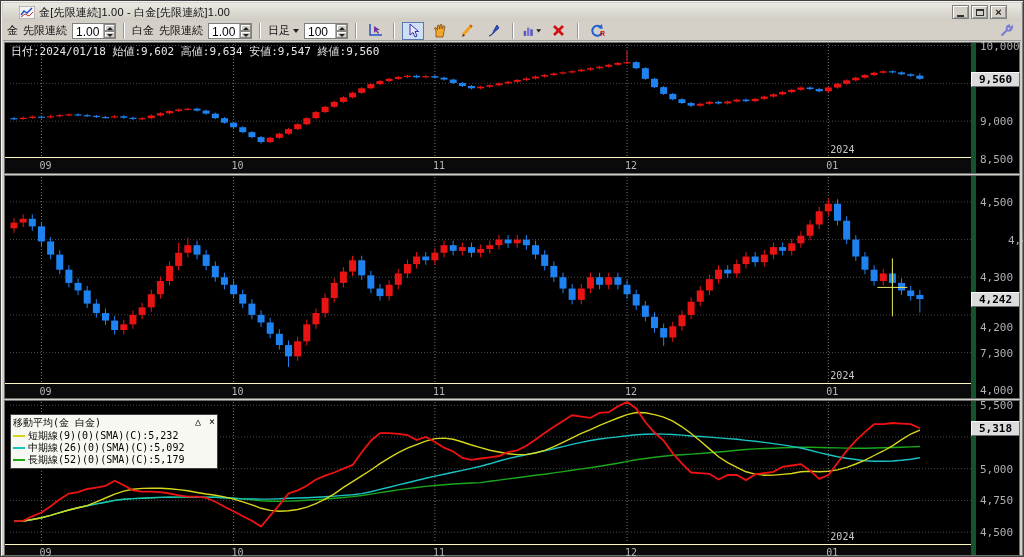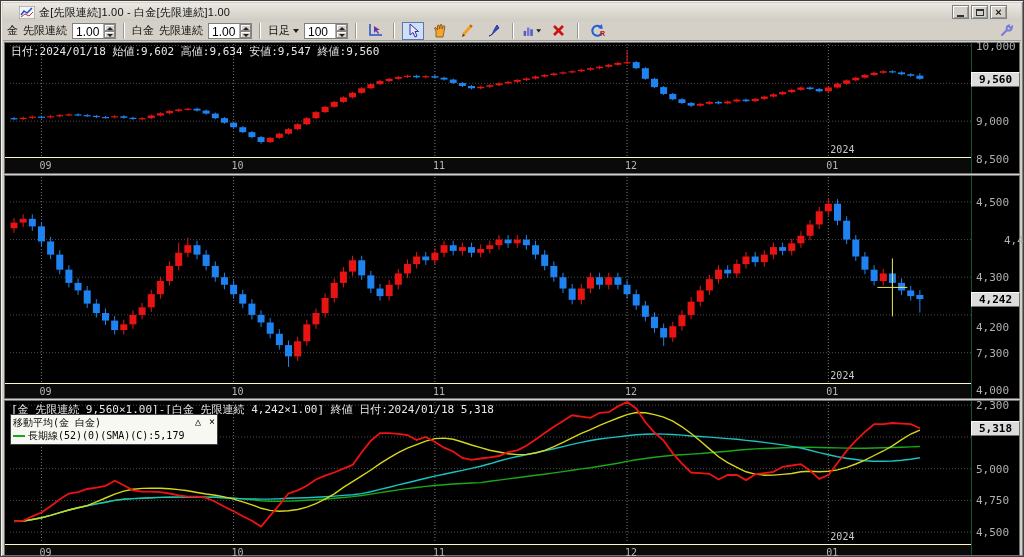--- a/index.html
+++ b/index.html
@@ -41,21 +41,21 @@
   .tbtn.active{background:#cfe0f6;border:1px solid #5a78b0;}
   .wrench{position:absolute;right:6px;top:1px;width:16px;height:16px;}
   
   .client{position:absolute;top:41px;left:2px;right:2px;bottom:2px;background:#d4d0c8;}
   .panel{position:absolute;left:1px;width:1016px;background:#000;border:1px solid #6e6e6e;}
   .plot-svg{position:absolute;left:0;top:0;}
   .info-line{position:absolute;left:6px;top:1px;color:#e8e8e8;
     font-family:"DejaVu Sans Mono",monospace;font-size:11px;white-space:nowrap;pointer-events:none;}
   .xstrip{position:absolute;left:0;width:966px;background:#0a0a0a;border-top:1px solid #fef9c3;}
   .xlab{position:absolute;top:2px;color:#b8b8b8;font-family:"DejaVu Sans Mono",monospace;font-size:10px;}
-  .ylabels{position:absolute;left:966px;width:48px;top:0;bottom:0;background:#000;border-left:1px solid #14532d;}
+  .ylabels{position:absolute;left:966px;width:48px;top:0;bottom:0;background:#000;border-left:5px solid #14532d;}
   .ytick{position:absolute;left:4px;color:#b0b0b0;font-family:"DejaVu Sans Mono",monospace;font-size:11px;}
   .price-box{position:absolute;left:966px;width:49px;height:15px;background:#dcdcdc;
     border-top:1px solid #f8f8f8;border-left:1px solid #f8f8f8;border-right:1px solid #707070;border-bottom:1px solid #707070;
     color:#000;font-family:"DejaVu Sans Mono",monospace;font-size:11px;font-weight:bold;
     text-align:center;line-height:14px;z-index:5;}
   
   .legend{position:absolute;left:5px;top:13px;width:208px;background:#f8f8f2;border:1px solid #404040;
     font-family:"DejaVu Sans Mono",monospace;font-size:10px;color:#000;z-index:4;padding:1px 2px 2px 2px;}
   .legend-head{display:flex;justify-content:space-between;}
   .legend-ctrls span{display:inline-block;margin-left:2px;cursor:default;font-size:10px;}
@@ -654,36 +654,43 @@
           <line x1="228.60000000000002" x2="228.60000000000002" y1="1" y2="142" stroke="#787878" stroke-dasharray="1,2"></line>
           <line x1="429.90000000000003" x2="429.90000000000003" y1="1" y2="142" stroke="#787878" stroke-dasharray="1,2"></line>
           <line x1="622.0500000000001" x2="622.0500000000001" y1="1" y2="142" stroke="#787878" stroke-dasharray="1,2"></line>
           <line x1="823.35" x2="823.35" y1="1" y2="142" stroke="#787878" stroke-dasharray="1,2"></line>
           <text x="825.35" y="139" fill="#c8c8c8" font-size="10" font-family="DejaVu Sans Mono, monospace">2024</text>
           <polyline points="9.0,120.4 18.1,120.1 27.3,118.5 36.5,116.8 45.6,114.4 54.8,111.7 63.9,109.0 73.0,106.8 82.2,104.7 91.4,102.9 100.5,101.2 109.7,99.4 118.8,98.3 128.0,97.6 137.1,97.2 146.3,96.7 155.4,96.4 164.6,96.2 173.7,96.1 182.8,96.1 192.0,96.1 201.2,96.1 210.3,96.3 219.5,96.7 228.6,97.2 237.8,97.9 246.9,98.7 256.1,99.7 265.2,100.2 274.4,100.3 283.5,100.1 292.7,99.7 301.8,99.3 310.9,98.7 320.1,98.0 329.3,97.3 338.4,96.5 347.6,95.6 356.7,94.5 365.9,93.1 375.0,91.6 384.2,90.2 393.3,88.9 402.4,87.6 411.6,86.5 420.8,85.4 429.9,84.5 439.1,83.7 448.2,83.0 457.4,82.5 466.5,82.0 475.7,81.6 484.8,80.3 494.0,79.1 503.1,77.9 512.3,76.7 521.4,75.5 530.6,74.3 539.7,73.2 548.9,71.9 558.0,70.6 567.1,69.2 576.3,67.9 585.5,66.7 594.6,65.3 603.8,63.8 612.9,62.2 622.1,60.4 631.2,58.8 640.4,57.5 649.5,56.2 658.6,55.2 667.8,54.3 677.0,53.7 686.1,53.1 695.3,52.5 704.4,51.7 713.6,51.0 722.7,50.2 731.9,49.2 741.0,48.5 750.1,47.9 759.3,47.5 768.5,47.2 777.6,46.8 786.8,46.5 795.9,46.3 805.1,46.3 814.2,46.5 823.4,46.7 832.5,46.9 841.6,47.1 850.8,47.2 860.0,47.2 869.1,47.0 878.3,46.8 887.4,46.5 896.6,46.2 905.7,45.9 914.9,45.5" fill="none" stroke="#1aa81a" stroke-width="1.4"></polyline>
           <polyline points="9.0,120.4 18.1,120.1 27.3,118.5 36.5,116.8 45.6,114.4 54.8,111.7 63.9,109.0 73.0,106.8 82.2,104.7 91.4,102.9 100.5,101.2 109.7,99.4 118.8,98.3 128.0,97.6 137.1,97.2 146.3,96.7 155.4,96.4 164.6,96.2 173.7,96.1 182.8,96.1 192.0,96.1 201.2,96.1 210.3,96.3 219.5,96.7 228.6,97.2 237.8,97.9 246.9,97.9 256.1,98.1 265.2,98.1 274.4,97.8 283.5,97.3 292.7,97.0 301.8,96.7 310.9,96.2 320.1,95.7 329.3,95.1 338.4,94.4 347.6,93.8 356.7,92.6 365.9,90.7 375.0,88.4 384.2,86.2 393.3,83.9 402.4,81.7 411.6,79.5 420.8,77.2 429.9,75.1 439.1,73.2 448.2,71.3 457.4,69.4 466.5,67.4 475.7,65.2 484.8,62.8 494.0,60.0 503.1,57.6 512.3,55.5 521.4,53.7 530.6,51.7 539.7,49.7 548.9,47.7 558.0,45.6 567.1,43.4 576.3,41.4 585.5,39.5 594.6,38.0 603.8,36.9 612.9,35.9 622.1,34.7 631.2,33.7 640.4,33.2 649.5,33.0 658.6,33.1 667.8,33.5 677.0,34.1 686.1,35.0 695.3,35.5 704.4,36.1 713.6,36.9 722.7,37.6 731.9,38.3 741.0,39.4 750.1,40.3 759.3,41.4 768.5,42.6 777.6,43.9 786.8,45.4 795.9,47.0 805.1,49.2 814.2,51.6 823.4,53.8 832.5,55.7 841.6,57.2 850.8,58.5 860.0,59.7 869.1,60.3 878.3,60.3 887.4,60.0 896.6,59.3 905.7,58.2 914.9,56.8" fill="none" stroke="#1ac2c2" stroke-width="1.4"></polyline>
           <polyline points="9.0,120.4 18.1,120.1 27.3,118.5 36.5,116.8 45.6,114.4 54.8,111.7 63.9,109.0 73.0,106.8 82.2,104.7 91.4,100.9 100.5,97.0 109.7,93.1 118.8,90.1 128.0,88.3 137.1,87.4 146.3,87.2 155.4,87.2 164.6,87.7 173.7,88.6 182.8,89.8 192.0,91.5 201.2,93.0 210.3,94.2 219.5,95.9 228.6,98.1 237.8,100.8 246.9,103.8 256.1,107.3 265.2,109.4 274.4,110.3 283.5,109.8 292.7,108.5 301.8,106.2 310.9,102.7 320.1,98.2 329.3,92.8 338.4,86.4 347.6,80.7 356.7,74.9 365.9,69.0 375.0,62.7 384.2,56.8 393.3,51.7 402.4,47.2 411.6,43.6 420.8,40.1 429.9,37.6 439.1,37.1 448.2,38.3 457.4,41.0 466.5,44.0 475.7,46.7 484.8,49.2 494.0,51.0 503.1,52.7 512.3,53.6 521.4,53.4 530.6,52.0 539.7,49.3 548.9,45.6 558.0,41.4 567.1,36.8 576.3,32.4 585.5,28.6 594.6,24.4 603.8,20.7 612.9,17.0 622.1,13.6 631.2,11.5 640.4,11.7 649.5,13.6 658.6,16.2 667.8,20.2 677.0,25.8 686.1,32.5 695.3,40.0 704.4,47.9 713.6,55.8 722.7,61.7 731.9,66.4 741.0,70.8 750.1,73.1 759.3,74.2 768.5,74.1 777.6,73.4 786.8,72.5 795.9,70.8 805.1,70.3 814.2,70.7 823.4,70.2 832.5,68.9 841.6,66.4 850.8,63.0 860.0,59.1 869.1,54.5 878.3,50.0 887.4,44.8 896.6,38.6 905.7,33.0 914.9,29.1" fill="none" stroke="#d6d61a" stroke-width="1.4"></polyline>
           <polyline points="9.0,120.4 18.1,119.8 27.3,115.3 36.5,111.5 45.6,105.2 54.8,98.2 63.9,92.5 73.0,91.2 82.2,88.0 91.4,86.7 100.5,84.8 109.7,79.8 118.8,84.2 128.0,89.3 137.1,90.6 146.3,90.6 155.4,91.2 164.6,92.5 173.7,94.4 182.8,95.6 192.0,95.6 201.2,96.9 210.3,100.7 219.5,105.8 228.6,110.2 237.8,115.3 246.9,119.8 256.1,125.5 265.2,114.7 274.4,103.9 283.5,92.5 292.7,89.3 301.8,84.8 310.9,78.5 320.1,74.7 329.3,71.5 338.4,67.7 347.6,63.9 356.7,51.2 365.9,39.7 375.0,32.1 384.2,32.1 393.3,32.8 402.4,34.0 411.6,39.1 420.8,35.9 429.9,41.0 439.1,46.7 448.2,50.5 457.4,56.9 466.5,58.8 475.7,57.5 484.8,56.3 494.0,55.0 503.1,51.2 512.3,49.3 521.4,44.8 530.6,38.5 539.7,32.1 548.9,25.8 558.0,20.1 567.1,14.3 576.3,15.6 585.5,16.9 594.6,11.8 603.8,11.2 612.9,5.4 622.1,1.0 631.2,7.4 640.4,21.3 649.5,31.5 658.6,39.7 667.8,52.4 677.0,62.6 686.1,71.5 695.3,72.1 704.4,72.8 713.6,78.5 722.7,74.0 731.9,74.0 741.0,79.1 750.1,73.4 759.3,72.1 768.5,70.9 777.6,65.8 786.8,64.5 795.9,63.2 805.1,69.6 814.2,77.9 823.4,74.0 832.5,62.0 841.6,49.9 850.8,39.7 860.0,30.9 869.1,23.2 878.3,23.2 887.4,22.0 896.6,22.6 905.7,23.2 914.9,27.3" fill="none" stroke="#ee1212" stroke-width="1.8"></polyline>
         </svg>
-      <div class="info-line">[金 先限連続 9,560×1.00]-[白金 先限連続 4,242×1.00] 終値 日付:2024/01/18 5,318</div>
       <div class="legend">
         <div class="legend-head">
           <span>移動平均(金 白金)</span>
           <span class="legend-ctrls">
             <span>△</span>
             <span>×</span>
           </span>
         </div>
         <div class="legend-row">
+            <span class="lmark" style="background: rgb(214, 214, 26);"></span>
+            <span>短期線(9)(0)(SMA)(C):5,232</span>
+          </div>
+        <div class="legend-row">
+            <span class="lmark" style="background: rgb(26, 194, 194);"></span>
+            <span>中期線(26)(0)(SMA)(C):5,092</span>
+          </div>
+        <div class="legend-row">
             <span class="lmark" style="background: rgb(26, 168, 26);"></span>
             <span>長期線(52)(0)(SMA)(C):5,179</span>
           </div>
       </div>
       <div class="ylabels">
-          <div class="ytick" style="top: -1.82432px;">2,300</div>
+          <div class="ytick" style="top: -1.82432px;">5,500</div>
           <div class="ytick" style="top: 61.6892px;">5,000</div>
           <div class="ytick" style="top: 93.4459px;">4,750</div>
           <div class="ytick" style="top: 125.203px;">4,500</div>
         </div>
       <div class="xstrip" style="top: 143px; height: 11px;">
           <div class="xlab" style="left: 34.45px;">09</div>
           <div class="xlab" style="left: 226.6px;">10</div>
           <div class="xlab" style="left: 427.9px;">11</div>
           <div class="xlab" style="left: 620.05px;">12</div>
           <div class="xlab" style="left: 821.35px;">01</div>

